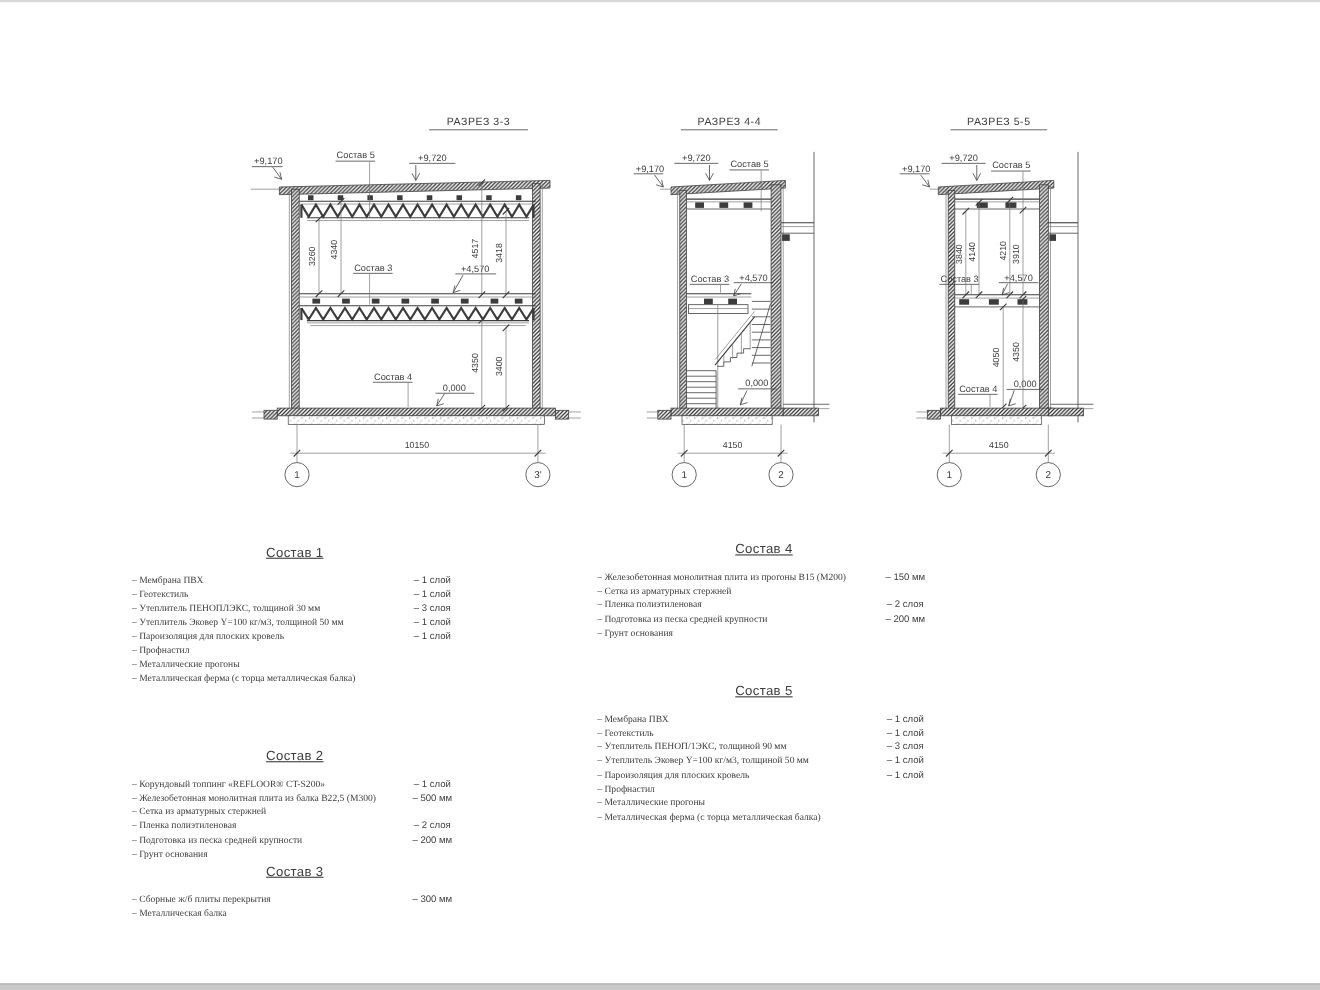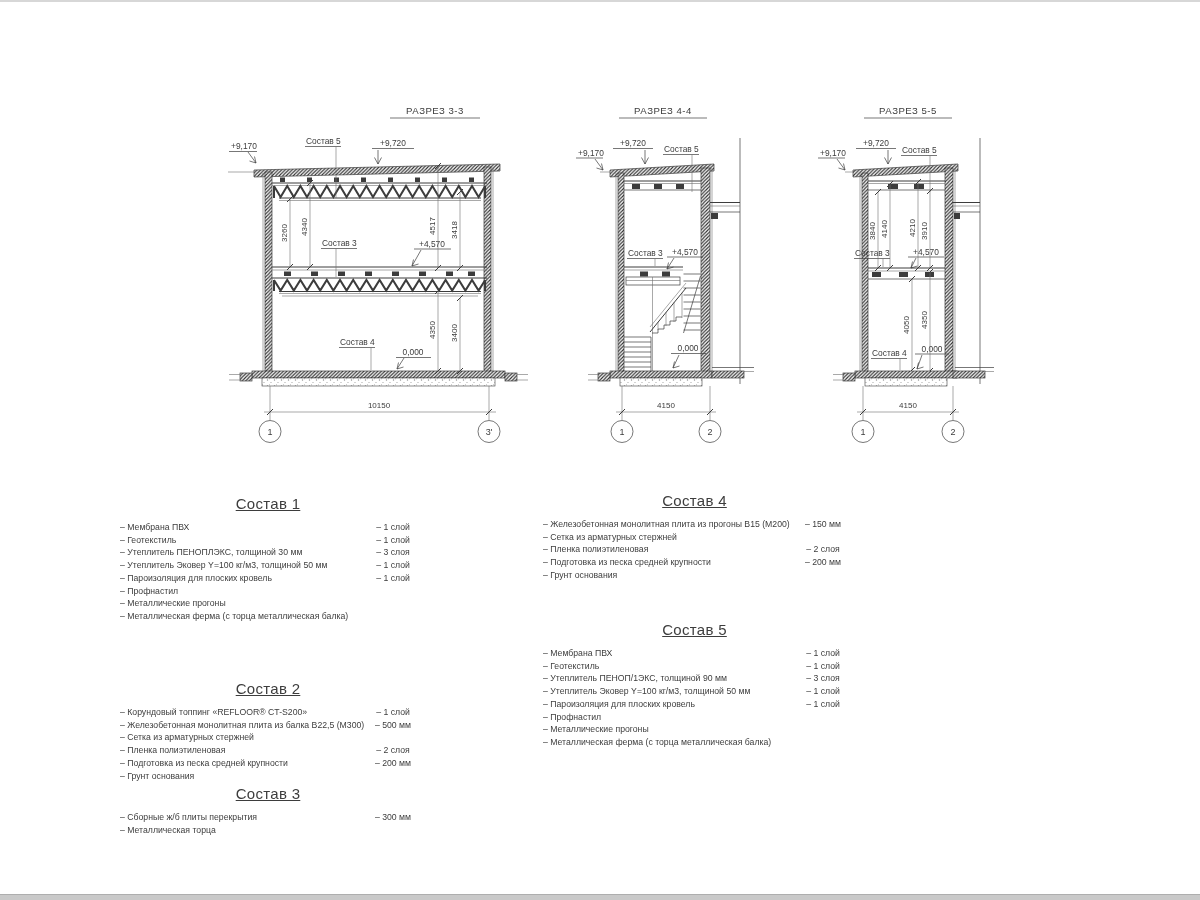--- a/index.html
+++ b/index.html
@@ -19,24 +19,24 @@
   .s{stroke:#3c3c3c;stroke-width:1;fill:none;}
   .s7{stroke:#3c3c3c;stroke-width:.7;fill:none;}
   .s2{stroke:#3c3c3c;stroke-width:2;fill:none;}
   .t{stroke:#6f6f6f;stroke-width:.6;fill:none;}
   .tk{stroke:#3c3c3c;stroke-width:1;fill:none;}
   .f{fill:#3c3c3c;stroke:none;}
   .hxr{fill:url(#hx);stroke:#3c3c3c;stroke-width:.7;}
   .snd{fill:url(#sand);stroke:#3c3c3c;stroke-width:.6;}
   
   .comp{position:absolute;}
-  .comp-title{text-align:center;font-size:15px;height:26px;letter-spacing:.3px;}
+  .comp-title{text-align:center;font-size:12px;height:26px;letter-spacing:.3px;}
   .comp-title span{text-decoration:underline;}
   .comp-row{display:flex;font-size:8.7px;line-height:12.7px;white-space:nowrap;}
-  .nm{flex:1;white-space:nowrap;}
+  .nm{flex:1;white-space:nowrap;font-family:Liberation Serif, serif;}
   .qt{width:46px;flex:none;white-space:nowrap;text-align:center;}
 </style>
 </head>
 <body>
 
 <div class="edge-top"></div>
 <div class="edge-bottom"></div>
 
 <svg width="1200" height="900" viewBox="0 0 1200 900">
   <defs>
@@ -501,21 +501,21 @@
     </div>
 </div>
 
 <div class="comp" style="left:120px;top:785px;width:296px;">
   <div class="comp-title"><span>Состав 3</span></div>
   <div class="comp-row">
       <span class="nm">– Сборные ж/б плиты перекрытия</span>
       <span class="qt">– 300 мм</span>
     </div>
   <div class="comp-row">
-      <span class="nm">– Металлическая торца</span>
+      <span class="nm">– Металлическая балка</span>
       <span class="qt"></span>
     </div>
 </div>
 
 <div class="comp" style="left:543px;top:492px;width:303px;">
   <div class="comp-title"><span>Состав 4</span></div>
   <div class="comp-row">
       <span class="nm">– Железобетонная  монолитная плита из прогоны В15 (М200)</span>
       <span class="qt">– 150 мм</span>
     </div>

